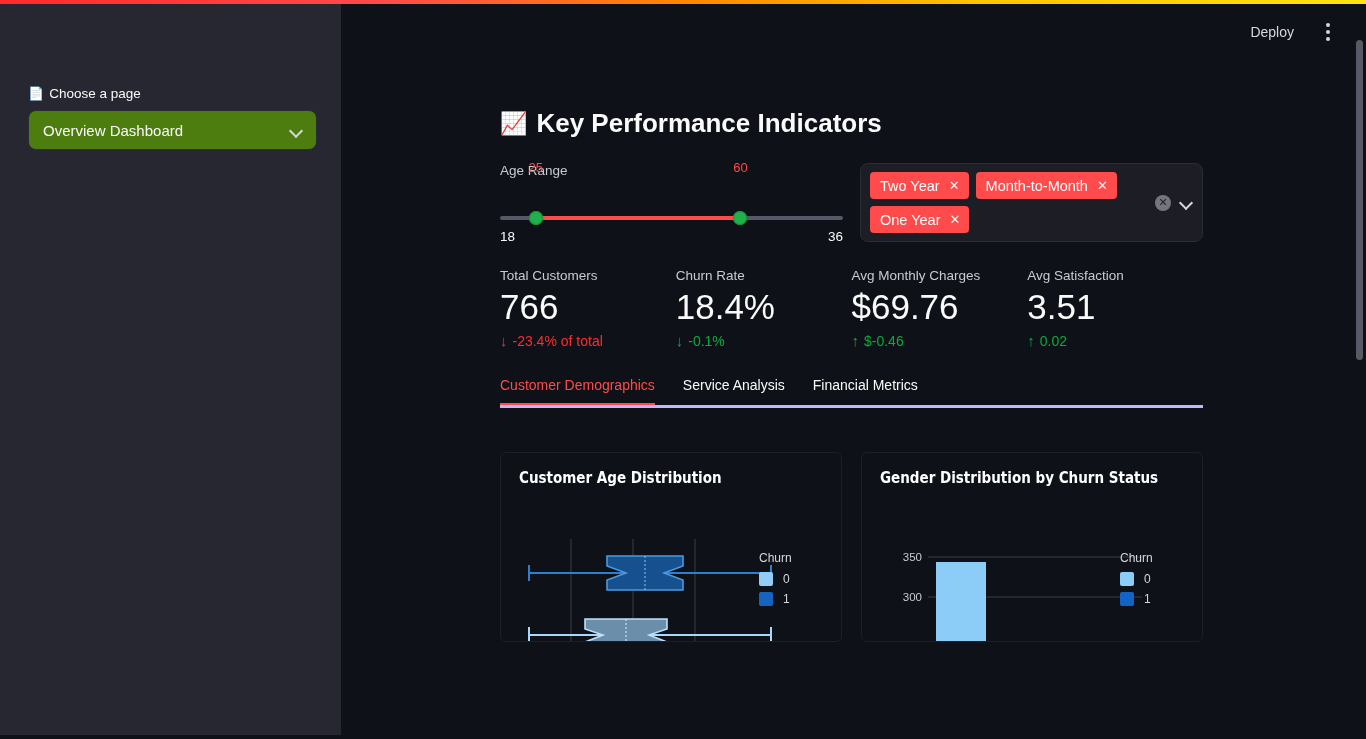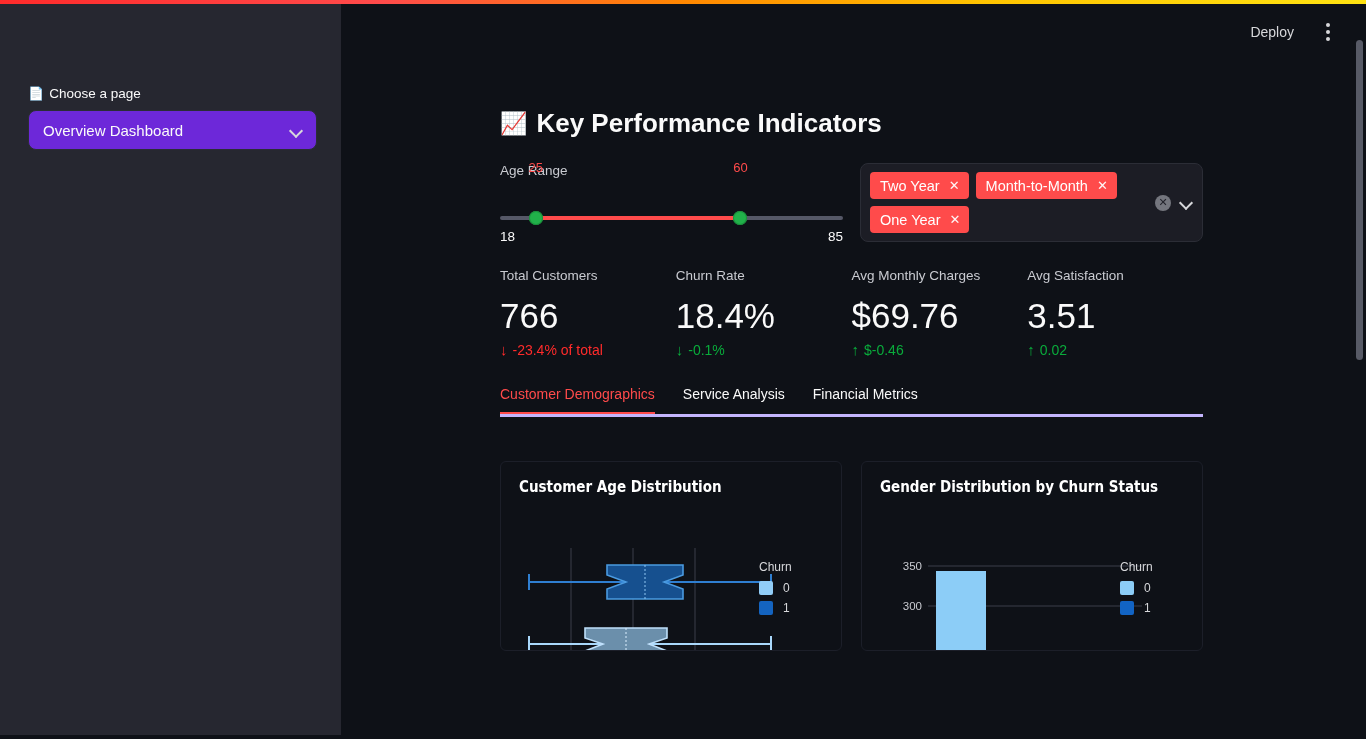--- a/index.html
+++ b/index.html
@@ -27,21 +27,21 @@
   }
   .sidebar-inner { padding: 82px 24px 0 28px; }
   .side-label {
     display: flex; align-items: center; gap: 5px;
     font-size: 13.5px; color: #fafafa; margin-bottom: 9px;
   }
   .page-emoji { font-size: 13px; line-height: 1; }
   .select-box {
     display: flex; align-items: center; justify-content: space-between;
     width: 289px; height: 40px;
-    background: #6d28d9; border: 1px solid #2b2d36; border-radius: 8px;
+    background: #4d7c0f; border: 1px solid #2b2d36; border-radius: 8px;
     padding: 0 13px 0 14px;
     color: #fafafa; font-size: 15px;
   }
   .chev {
     width: 13px; height: 13px; position: relative; flex: none;
   }
   .chev::before {
     content: ""; position: absolute; left: 1px; top: 2px;
     width: 8px; height: 8px;
     border-right: 2px solid #d7d8db; border-bottom: 2px solid #d7d8db;
@@ -134,21 +134,21 @@
     width: 16px; height: 16px; border-radius: 50%; background: #74767e;
     color: #22232b; font-size: 11px; line-height: 16px; text-align: center;
     font-family: "DejaVu Sans", sans-serif;
   }
 
   
   .metrics { display: flex; margin-top: 24px; }
   .metric { width: 180px; }
   .m-label { font-size: 13.5px; color: #c9cbd1; }
   .m-value {
-    font-size: 35px; color: #fafafa; line-height: 1.28; margin-top: 11px;
+    font-size: 35px; color: #fafafa; line-height: 1.28; margin-top: 2px;
     font-family: "Liberation Sans", sans-serif;
   }
   .m-delta { font-size: 14px; display: flex; align-items: center; gap: 5px; margin-top: 3px; }
   .m-delta.down-bad { color: #ff2b2b; }
   .m-delta.down-good { color: #09ab3b; }
   .m-delta.up-good { color: #09ab3b; }
   .arrow { font-size: 15px; line-height: 1; }
 
   
   .tabs {
@@ -237,21 +237,21 @@
             <div class="slider-wrap">
               <span class="thumb-val tv-a">25</span>
               <span class="thumb-val tv-b">60</span>
               <div class="slider-track">
                 <div class="slider-fill"></div>
                 <div class="thumb a"></div>
                 <div class="thumb b"></div>
               </div>
               <div class="slider-ends">
                 <span>18</span>
-                <span>85</span>
+                <span>36</span>
               </div>
             </div>
           </div>
 
           <div class="widget">
             <div class="ms-box">
               <span class="chip">
                 <span>Two Year</span>
                 <span class="chip-x">✕</span>
               </span>

